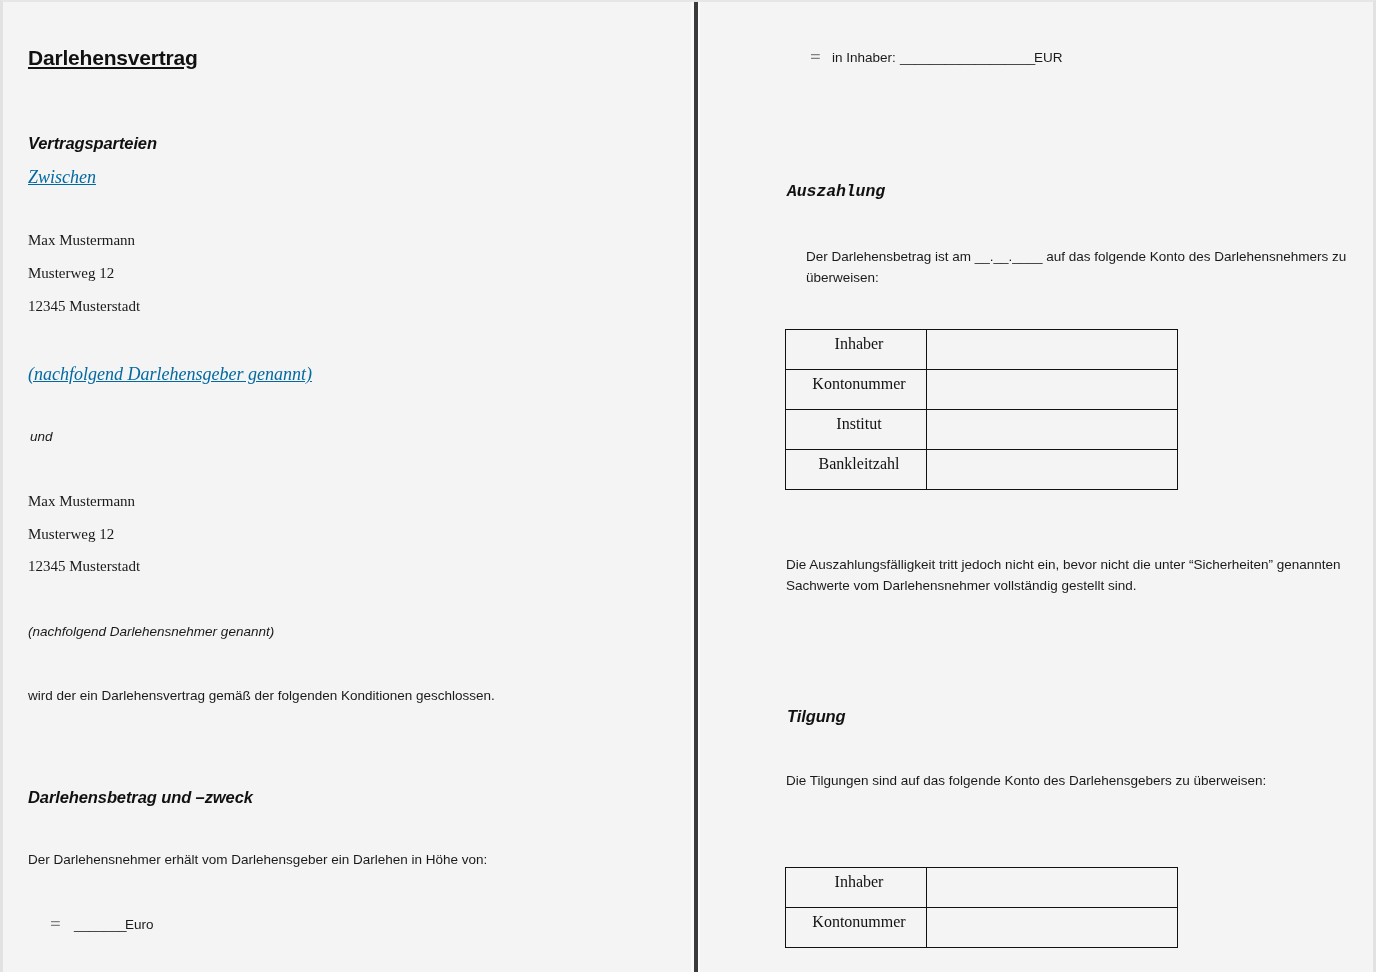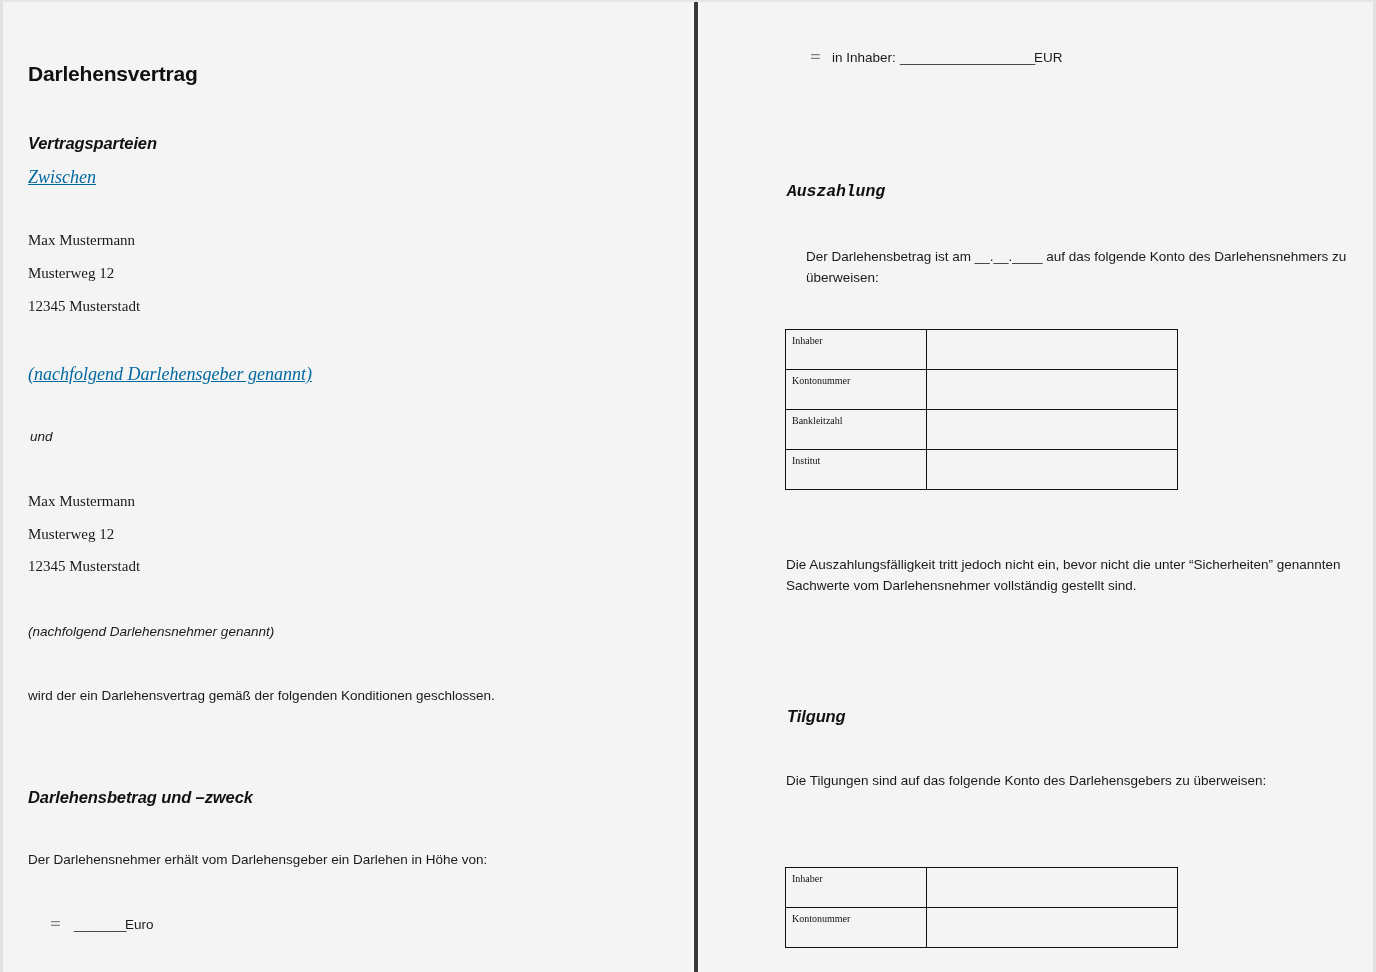--- a/index.html
+++ b/index.html
@@ -151,40 +151,41 @@
   }
   .acct-table td {
     border: 1.4px solid #111;
     padding: 0;
     vertical-align: top;
     background: #f4f4f4;
   }
   .acct-table td.label-cell {
     width: 134px;
     font-family: "Liberation Serif", serif;
-    font-size: 10px;
+    font-size: 16px;
     color: #111;
     padding: 5px 0 0 6px;
     white-space: nowrap;
+    text-align: center;
   }
   .acct-table td.value-cell {
     width: 250px;
   }
   .acct-table tr {
     height: 40px;
   }
 </style>
 </head>
 <body>
 
 <div id="viewport">
 
   <div class="page" id="page-left">
 
-    <div class="doc-title" style="left:22px; top:60px;">Darlehensvertrag</div>
+    <div class="doc-title" style="left:22px; top:44px;text-decoration:underline;">Darlehensvertrag</div>
 
     <div class="section-heading" style="left:22px; top:132px;font-style:italic;">Vertragsparteien</div>
 
     <div class="serif-italic" style="left:22px; top:165px;">Zwischen</div>
 
     <div class="serif-line" style="left:22px; top:230px;">Max Mustermann</div>
     <div class="serif-line" style="left:22px; top:263px;">Musterweg 12</div>
     <div class="serif-line" style="left:22px; top:296px;">12345 Musterstadt</div>
     <div class="serif-italic" style="left:22px; top:362px;">(nachfolgend Darlehensgeber genannt)</div>
 
@@ -226,25 +227,25 @@
       <tbody>
         <tr>
           <td class="label-cell">Inhaber</td>
           <td class="value-cell"></td>
         </tr>
         <tr>
           <td class="label-cell">Kontonummer</td>
           <td class="value-cell"></td>
         </tr>
         <tr>
+          <td class="label-cell">Institut</td>
+          <td class="value-cell"></td>
+        </tr>
+        <tr>
           <td class="label-cell">Bankleitzahl</td>
-          <td class="value-cell"></td>
-        </tr>
-        <tr>
-          <td class="label-cell">Institut</td>
           <td class="value-cell"></td>
         </tr>
       </tbody>
     </table>
 
     <div class="sans-para" style="left:86px; top:552px; width:592px;">Die Auszahlungsfälligkeit tritt jedoch nicht ein, bevor nicht die unter “Sicherheiten” genannten Sachwerte vom Darlehensnehmer vollständig gestellt sind.</div>
 
     <div class="section-heading" style="left:87px; top:705px;">Tilgung</div>
 
     <div class="sans-para" style="left:86px; top:768px; width:592px;">Die Tilgungen sind auf das folgende Konto des Darlehensgebers zu überweisen:</div>

